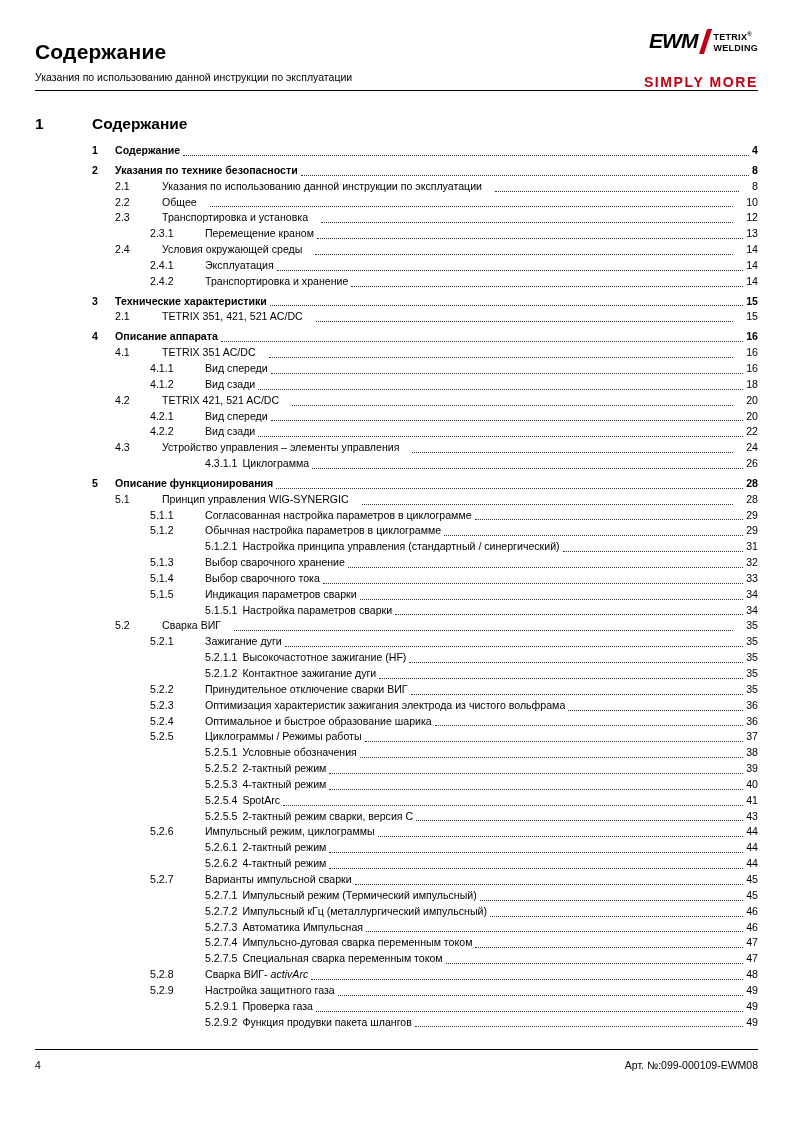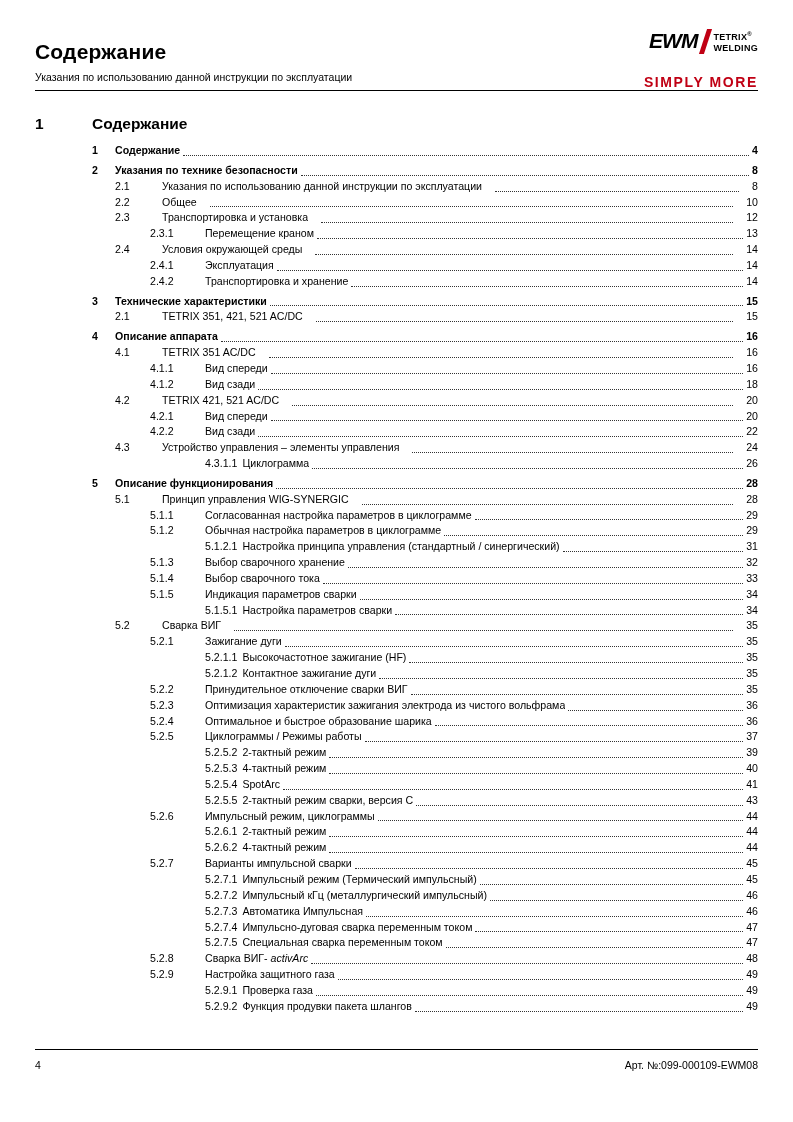--- a/index.html
+++ b/index.html
@@ -300,20 +300,26 @@
         <span class="leader"></span>
         <span class="pg">36</span>
       </div>
       <div class="toc-row lvl3">
         <span class="num">5.2.5</span>
         <span class="title">Циклограммы / Режимы работы</span>
         <span class="leader"></span>
         <span class="pg">37</span>
       </div>
       <div class="toc-row lvl4">
+        <span class="num">5.2.5.1</span>
+        <span class="title">Условные обозначения</span>
+        <span class="leader"></span>
+        <span class="pg">38</span>
+      </div>
+      <div class="toc-row lvl4">
         <span class="num">5.2.5.2</span>
         <span class="title">2-тактный режим</span>
         <span class="leader"></span>
         <span class="pg">39</span>
       </div>
       <div class="toc-row lvl4">
         <span class="num">5.2.5.3</span>
         <span class="title">4-тактный режим</span>
         <span class="leader"></span>
         <span class="pg">40</span>

